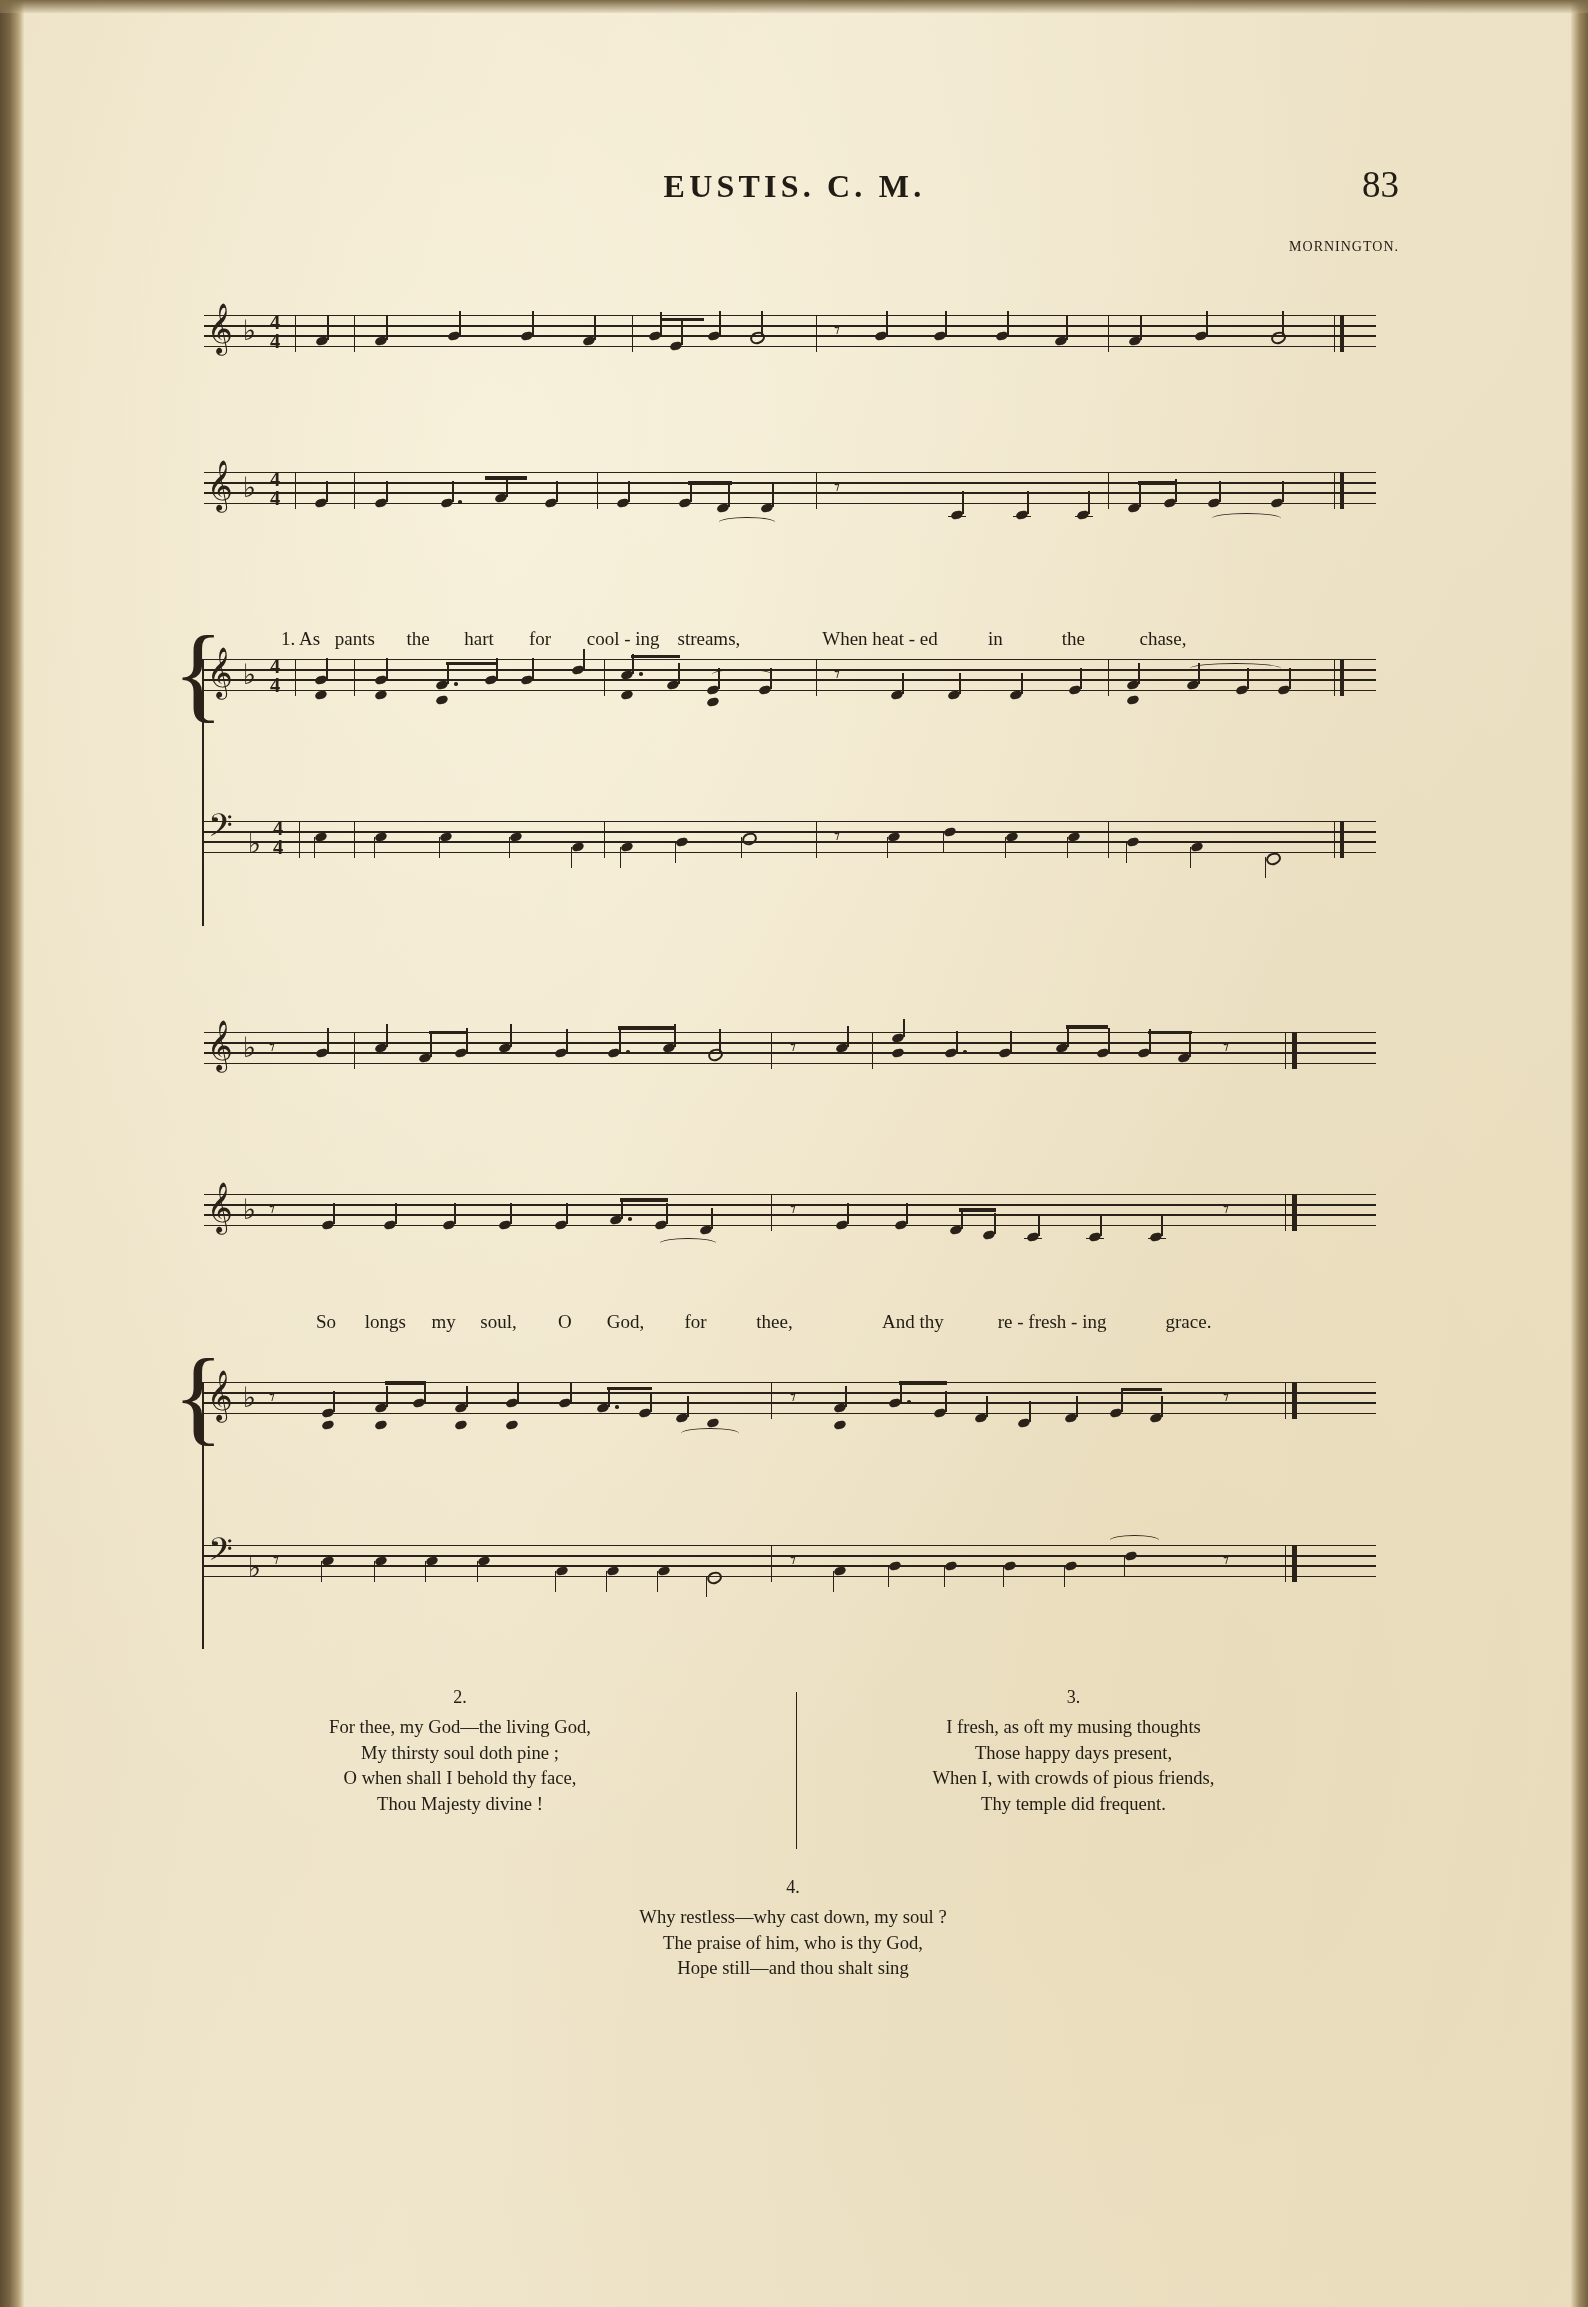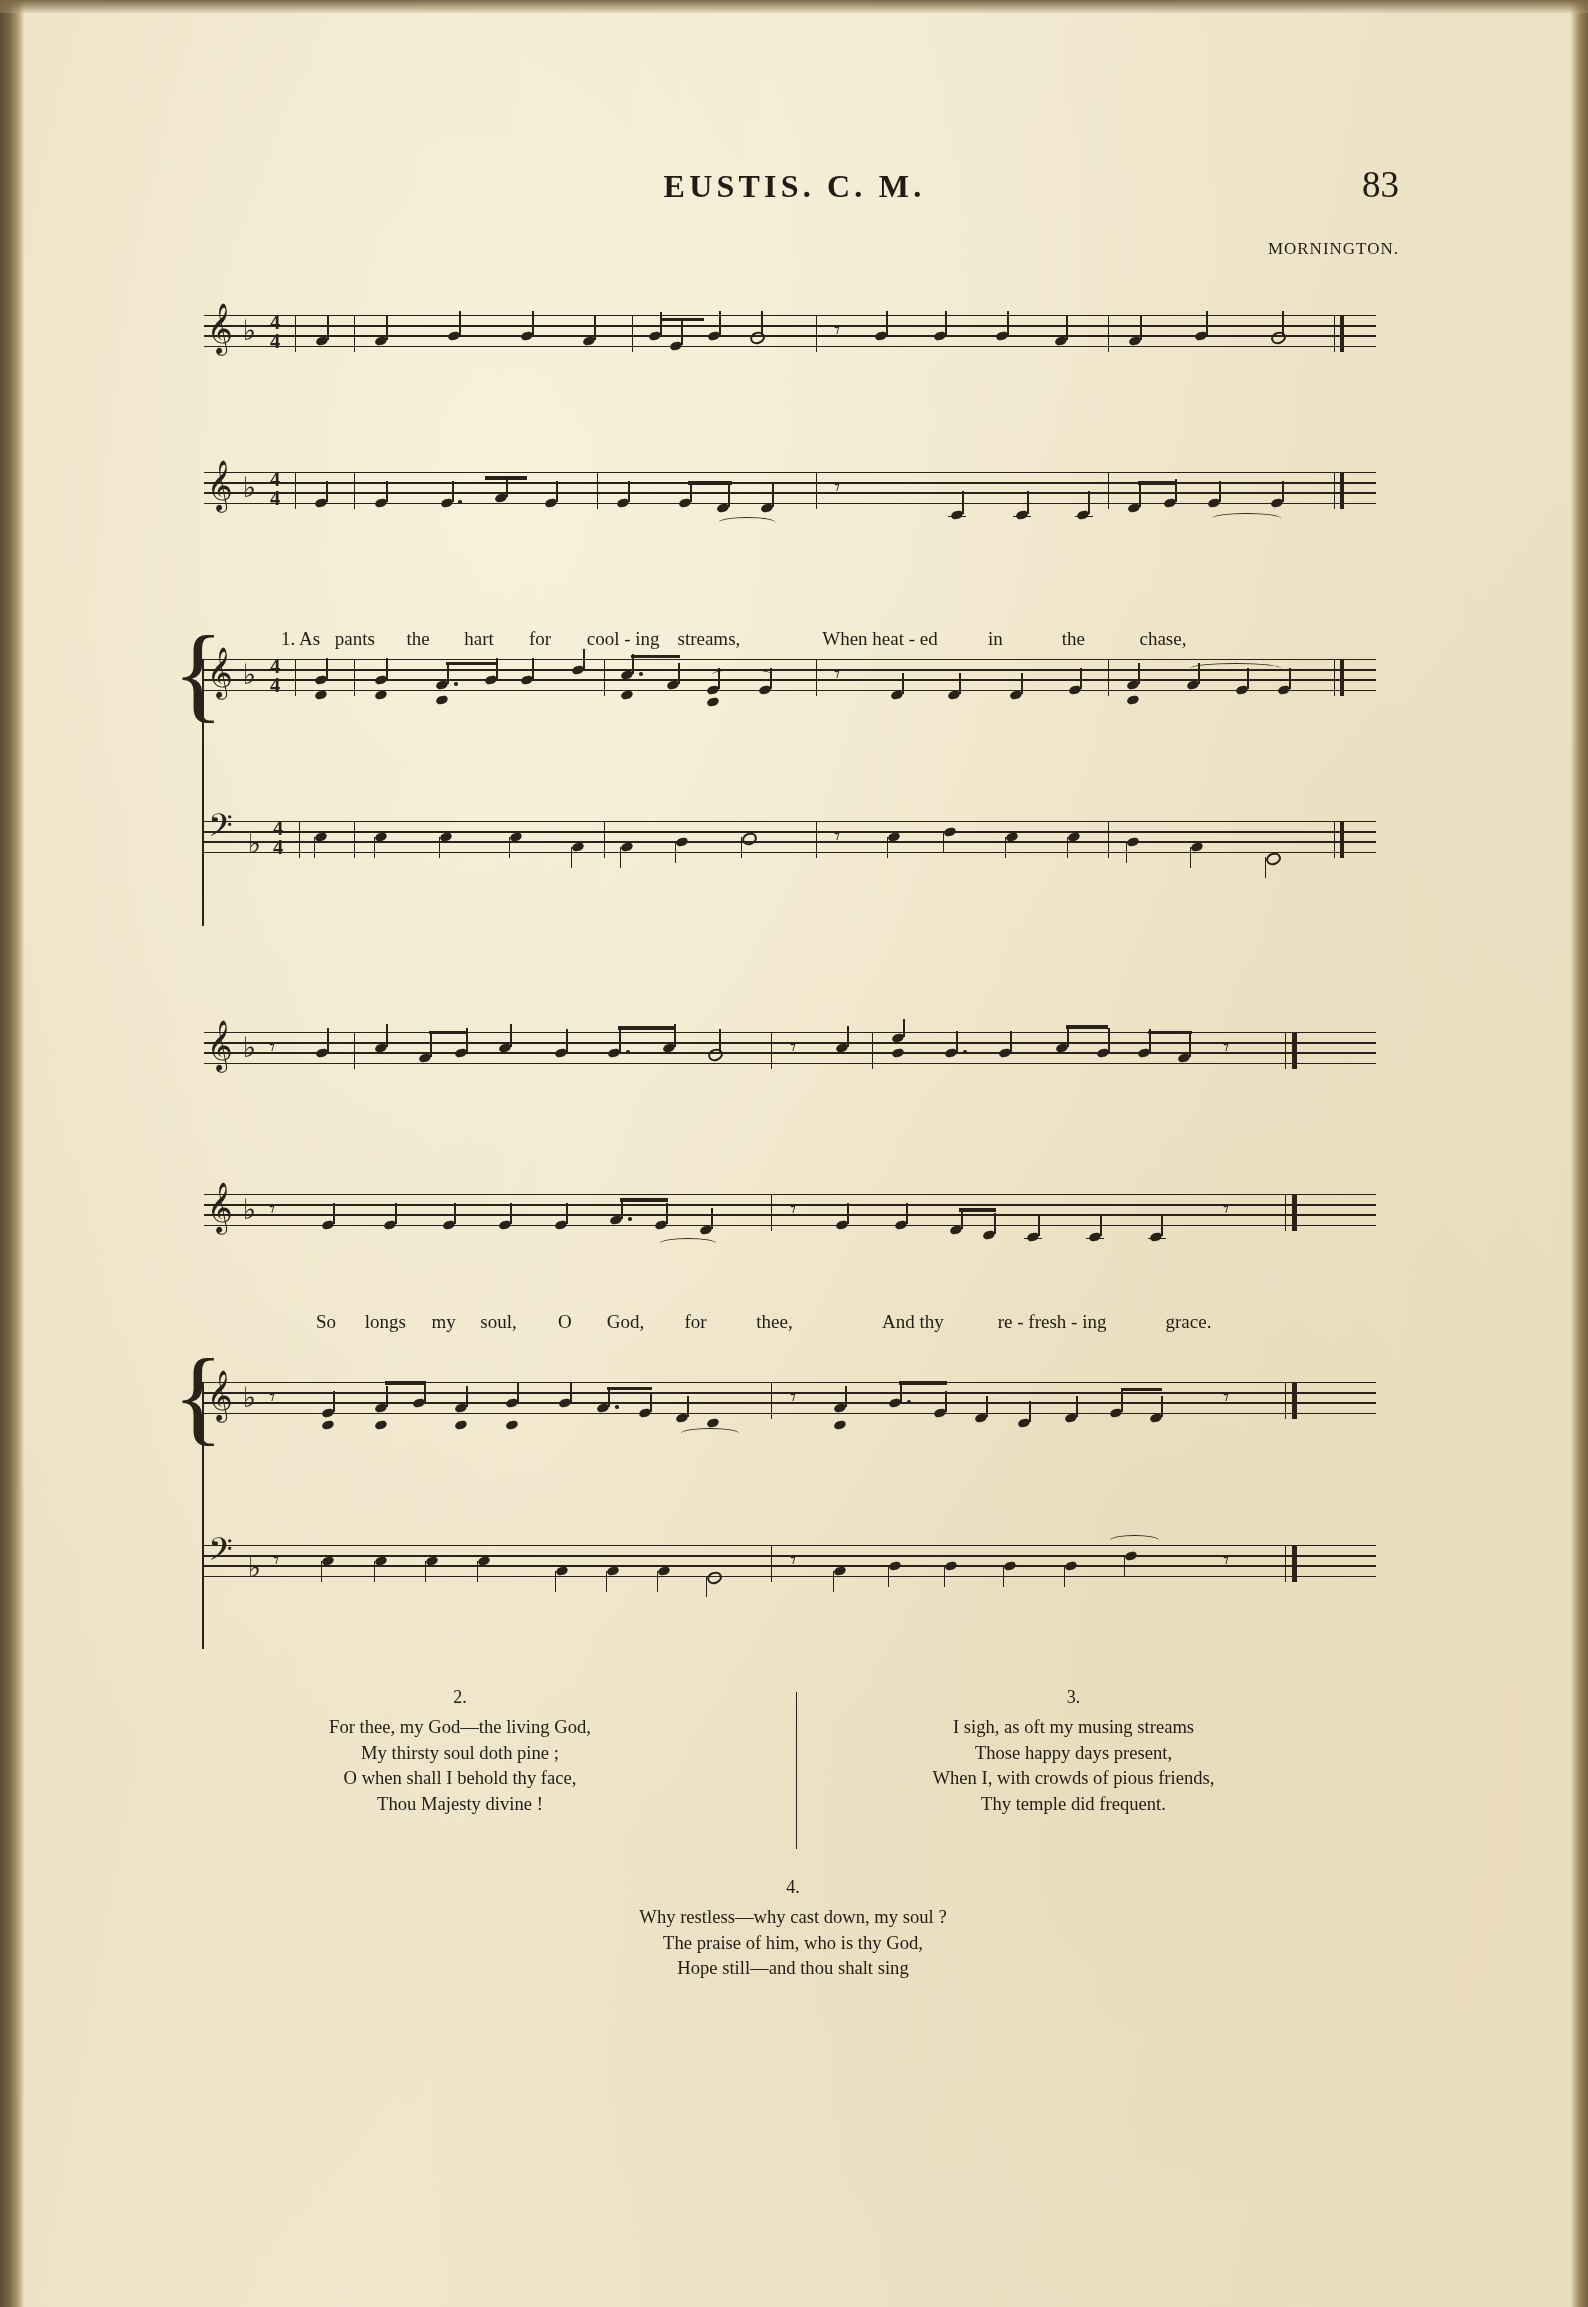--- a/index.html
+++ b/index.html
@@ -60,21 +60,21 @@
     position: absolute;
     right: 190px;
     top: 163px;
     font-size: 37px;
     font-family: "Liberation Serif", serif;
   }
   .composer {
     position: absolute;
     right: 190px;
     top: 239px;
-    font-size: 17px;
+    font-size: 14px;
     letter-spacing: 1px;
     font-family: "Liberation Serif", serif;
   }
 
   
   .staff-block { position: absolute; }
   .stafflines {
     position: absolute;
     left: 0; top: 0;
     width: 100%;
@@ -965,21 +965,21 @@
     <div>For thee, my God—the living God,</div>
     <div>My thirsty soul doth pine ;</div>
     <div>O when shall I behold thy face,</div>
     <div>Thou Majesty divine !</div>
   </div>
 
   <div class="verse-div" style="left:796px; top:1692px; height:157px;"></div>
 
   <div class="verse-col" style="left:828px; top:1685px; width:491px;">
     <span class="verse-num">3.</span>
-    <div>I sigh, as oft my musing streams</div>
+    <div>I fresh, as oft my musing thoughts</div>
     <div>Those happy days present,</div>
     <div>When I, with crowds of pious friends,</div>
     <div>Thy temple did frequent.</div>
   </div>
 
   <div class="verse-col" style="left:428px; top:1875px; width:730px;">
     <span class="verse-num">4.</span>
     <div>Why restless—why cast down, my soul ?</div>
     <div>The praise of him, who is thy God,</div>
     <div>Hope still—and thou shalt sing</div>

